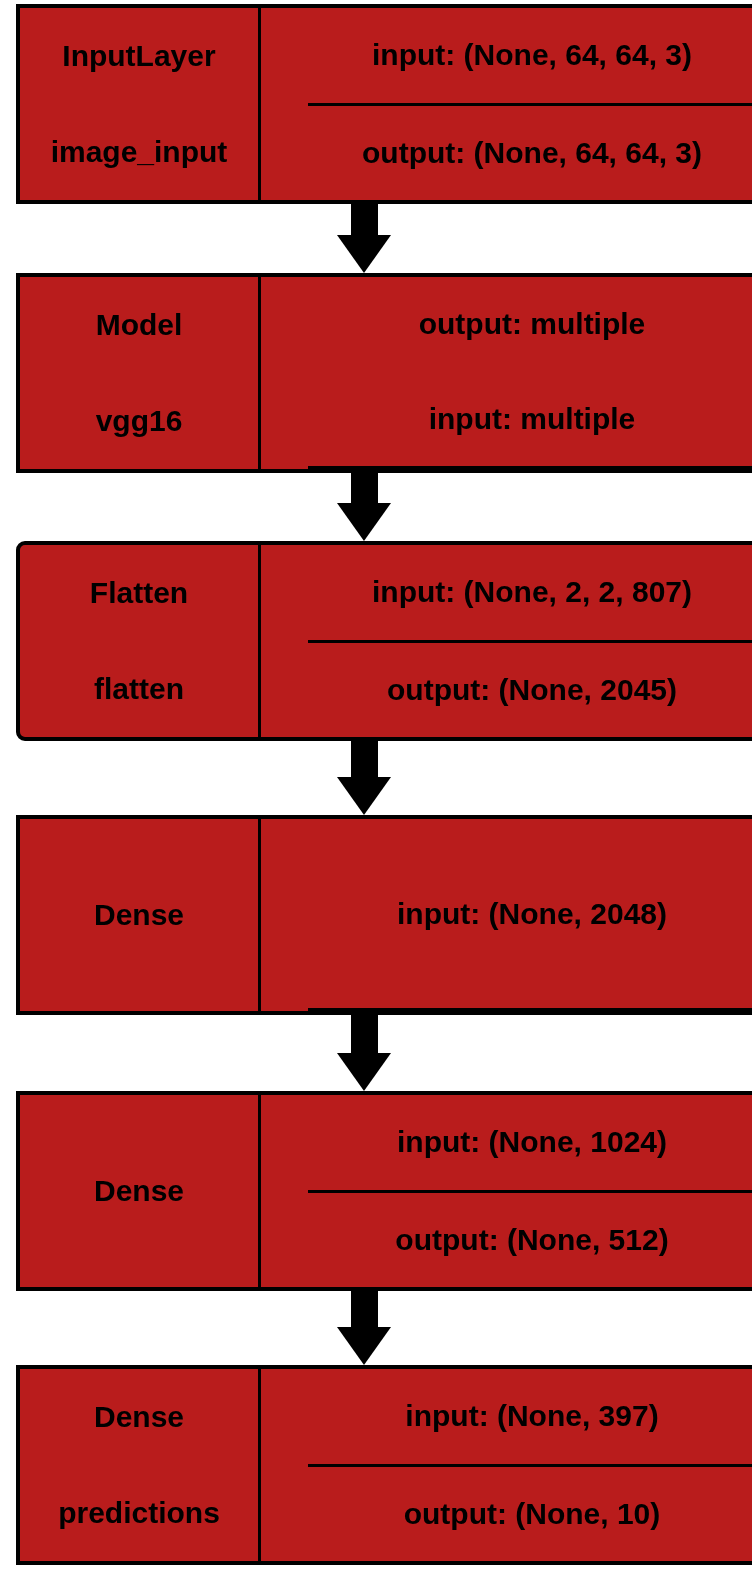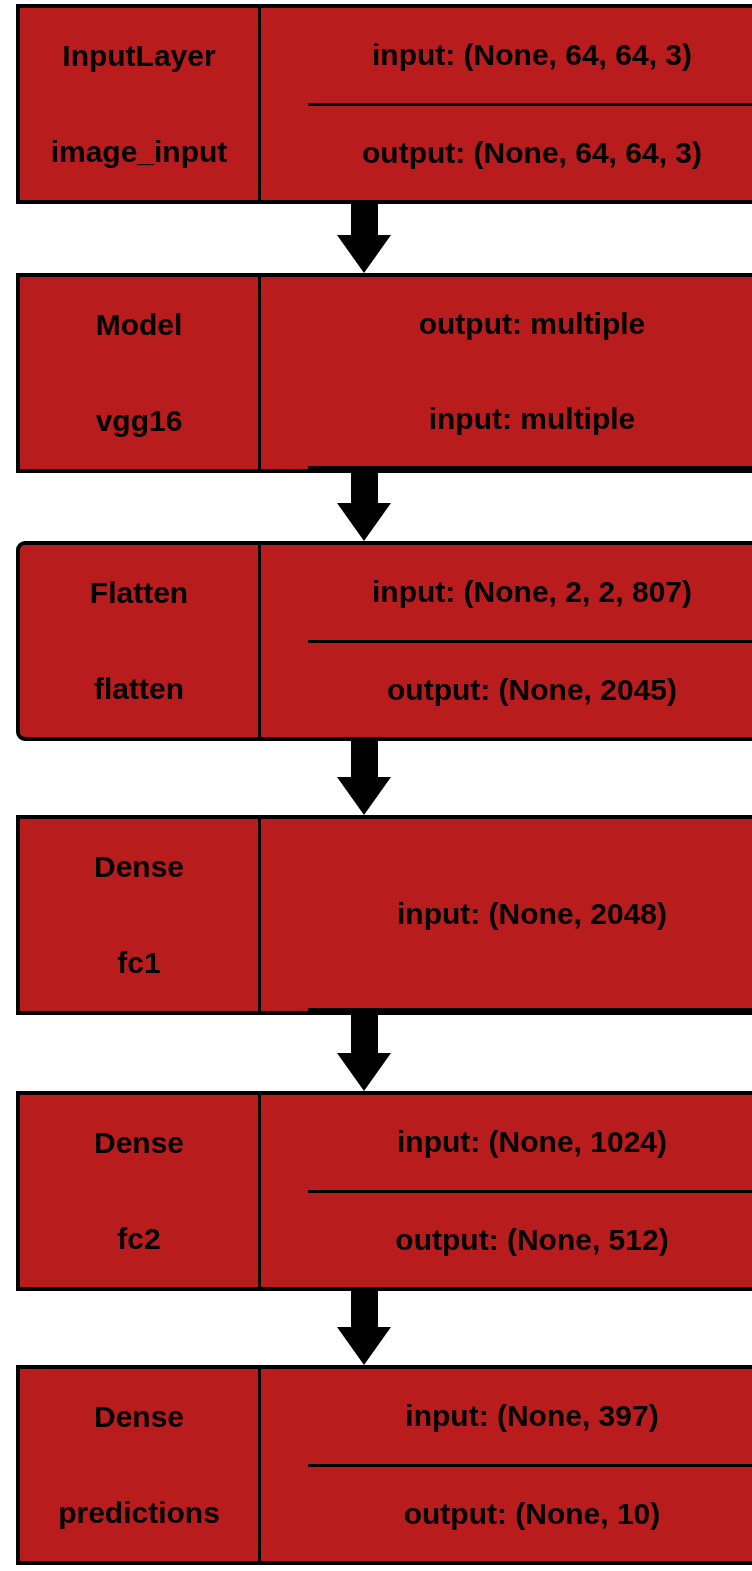--- a/index.html
+++ b/index.html
@@ -127,36 +127,34 @@
   </div>
 
   <div class="arrow a3">
     <div class="arrow-shaft"></div>
     <div class="arrow-head"></div>
   </div>
 
   <div class="layer-box b4">
     <div class="cell-left">
       <div class="slot">Dense</div>
-      <div class="slot">fc1</div>
     </div>
     <div class="cell-right">
       <div class="slot row-top">input: (None, 2048)</div>
     </div>
   </div>
 
   <div class="arrow a4">
     <div class="arrow-shaft"></div>
     <div class="arrow-head"></div>
   </div>
 
   <div class="layer-box b5">
     <div class="cell-left">
       <div class="slot">Dense</div>
-      <div class="slot">fc2</div>
     </div>
     <div class="cell-right">
       <div class="slot row-top">input: (None, 1024)</div>
       <div class="slot">output: (None, 512)</div>
     </div>
   </div>
 
   <div class="arrow a5">
     <div class="arrow-shaft"></div>
     <div class="arrow-head"></div>

